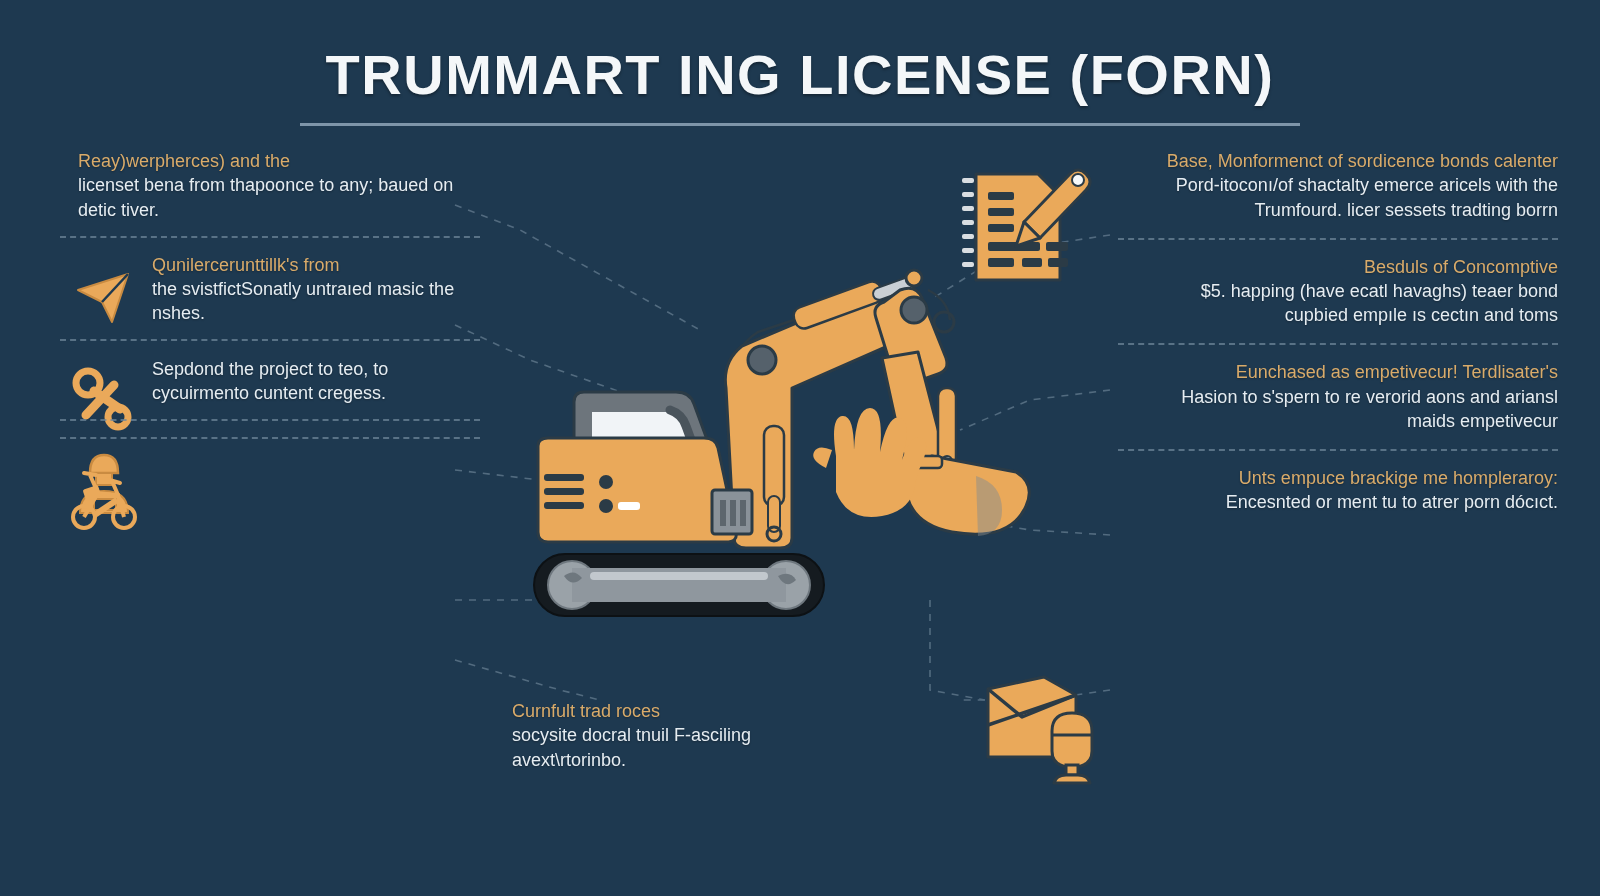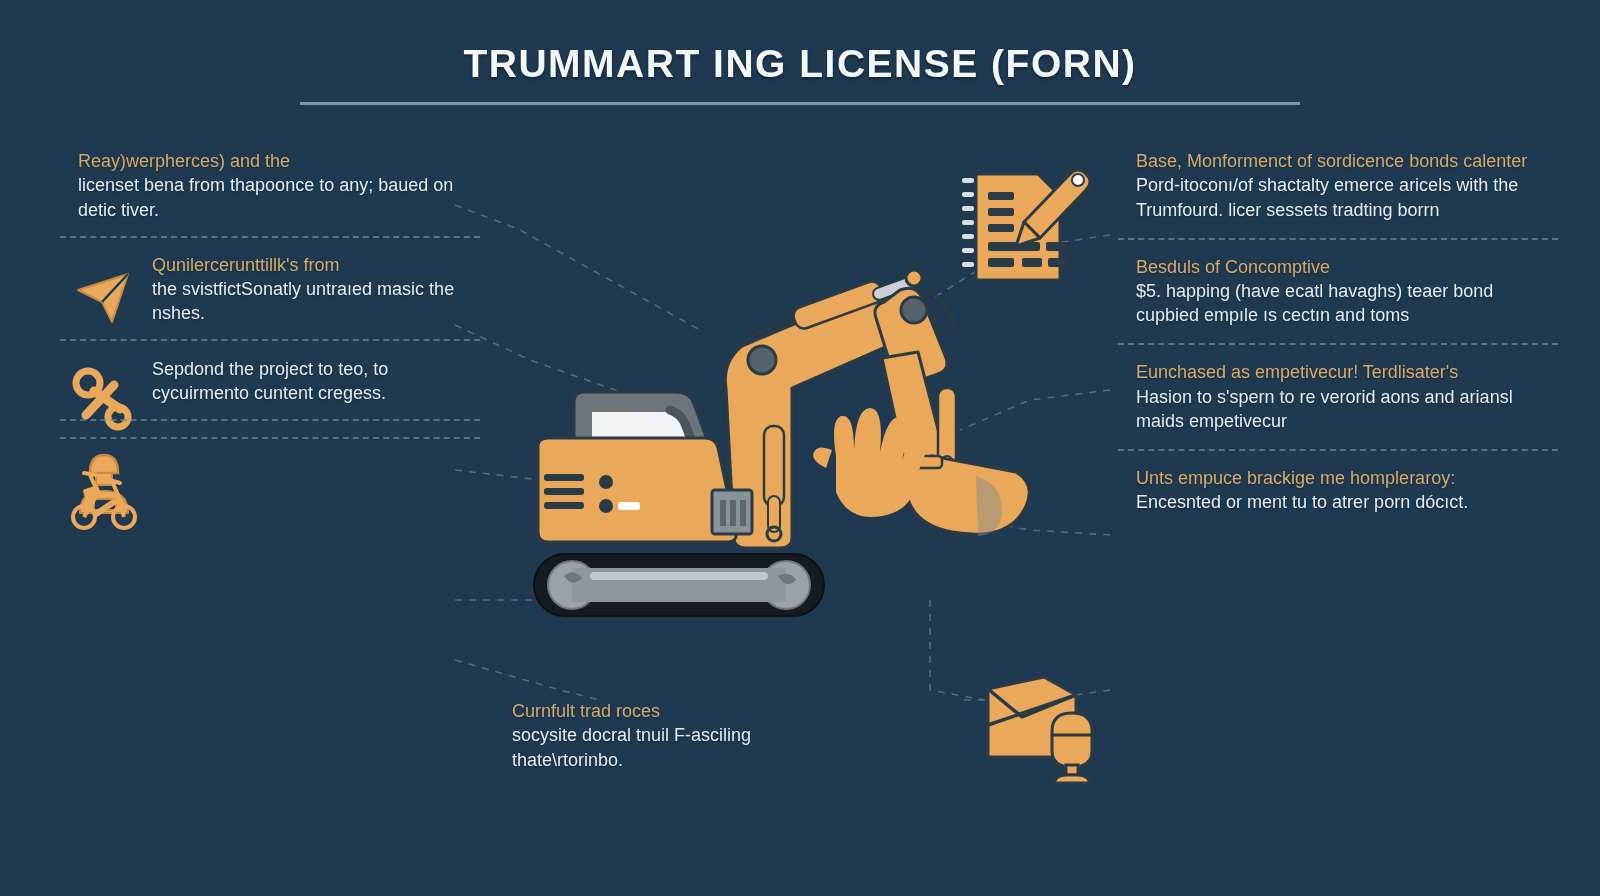--- a/index.html
+++ b/index.html
@@ -14,21 +14,21 @@
     width:1600px; height:896px;
     background:#1e3950;
   }
 
   
   #title-wrap {
     position:absolute; top:42px; left:0; width:1600px;
     text-align:center;
   }
   #title {
-    font-size:39px;
+    font-size:56px;
     font-weight:bold;
     letter-spacing:1.5px;
     color:#f4f7f9;
     font-family:"Liberation Sans", sans-serif;
     white-space:nowrap;
     text-shadow:0 2px 3px rgba(0,0,0,.35);
   }
   #title-rule {
     margin:16px auto 0;
     width:1000px; height:3px;
@@ -40,21 +40,21 @@
   .col { position:absolute; top:150px; }
   #col-left  { left:60px;  width:420px; }
   #col-right { left:1118px; width:440px; }
 
   .block {
     position:relative;
     padding-left:92px;
     margin-bottom:0;
   }
   .block.noicon { padding-left:18px; }
-  #col-right .block { padding-left:18px; }
+  #col-right .block { padding-left:18px;text-align:right; }
 
   .blk-head {
     color:#d9ab6a;
     font-size:18px;
     line-height:1.30;
     font-weight:400;
     text-shadow:0 1px 2px rgba(0,0,0,.3);
   }
   .blk-body {
     color:#e6edf2;
@@ -199,21 +199,21 @@
     <div class="divider"></div>
 
     <div class="block">
       <div class="blk-head">Unts empuce brackige me hompleraroy:</div>
       <div class="blk-body">Encesnted or ment tu to atrer porn dócıct.</div>
     </div>
   </div>
 
   <div id="center-caption">
     <div class="blk-head">Curnfult trad roces</div>
-    <div class="blk-body">socysite docral tnuil F-asciling thate\rtorinbo.</div>
+    <div class="blk-body">socysite docral tnuil F-asciling avext\rtorinbo.</div>
   </div>
 
   <div id="excavator">
     <svg viewBox="0 0 540 370" width="540" height="370">
 
       <g stroke="#2b3b46" stroke-width="2.5" fill="none">
         <path d="M218 120 q-8 -30 20 -48 L280 58"></path>
         <path d="M258 100 L262 150"></path>
         <path d="M408 30 q20 10 22 30"></path>
       </g>

